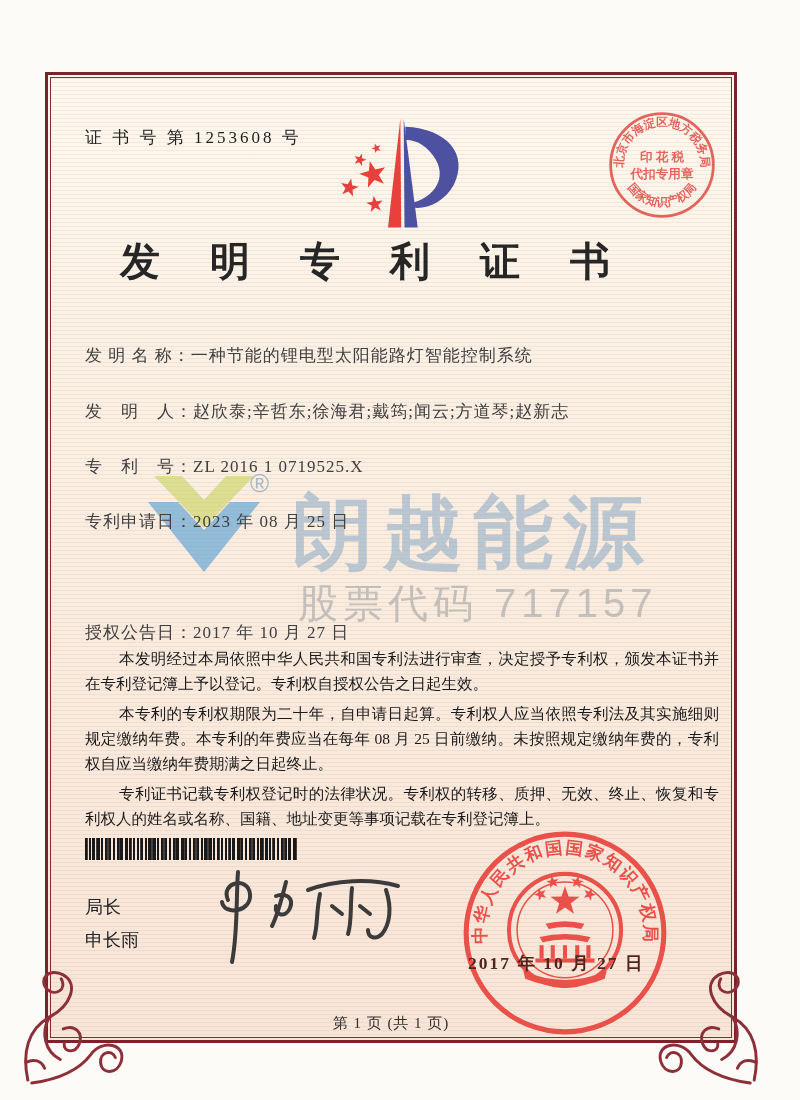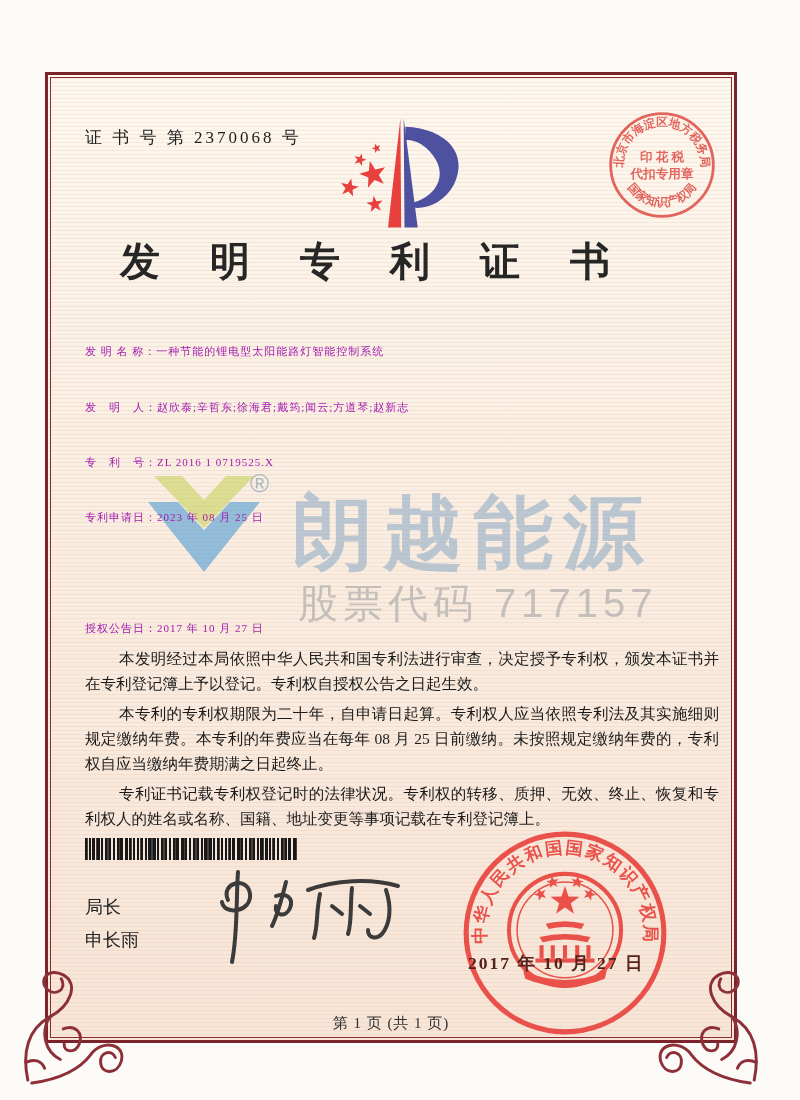--- a/index.html
+++ b/index.html
@@ -19,21 +19,21 @@
   .frame-inner{
     position:absolute;left:2px;top:2px;right:2px;bottom:2px;
     border:1px solid #8a2a32;
     background:repeating-linear-gradient(180deg,rgba(214,140,118,0.14) 0px,rgba(214,140,118,0.14) 1px,transparent 1px,transparent 4px);
   }
   .ornament{pointer-events:none;}
   
   .cert-no{left:85px;top:126px;font-size:17px;letter-spacing:3px;color:#1e1e1e;}
   .title{left:45px;top:234px;width:640px;text-align:center;font-size:40px;font-weight:bold;
          letter-spacing:20px;text-indent:20px;color:#262626;}
-  .field{left:85px;font-size:11px;color:#a21caf;letter-spacing:1px;white-space:nowrap;}
+  .field{left:85px;font-size:17px;color:#404040;letter-spacing:1px;white-space:nowrap;}
   .f0{top:344px;} .f1{top:400px;} .f2{top:455px;} .f3{top:510px;} .f4{top:565px;} .f5{top:621px;}
   .paras{left:85px;top:646px;width:634px;font-size:15.5px;line-height:25px;color:#1a1a1a;text-align:justify;font-family:Liberation Serif, serif;}
   .paras p{margin:0 0 5px 0;text-indent:2.2em;}
   .barcode{left:85px;top:838px;width:212px;height:22px;
     background:
       repeating-linear-gradient(90deg,#181818 0 2px,transparent 2px 4px),
       repeating-linear-gradient(90deg,#181818 0 1px,transparent 1px 7px),
       repeating-linear-gradient(90deg,rgba(24,24,24,.8) 0 3px,transparent 3px 11px);
   }
   .signer-title{left:85px;top:895px;font-size:18px;font-family:"Liberation Sans","DejaVu Sans",sans-serif;color:#222;}
@@ -70,21 +70,21 @@
   <svg class="abs ornament" style="left:646px;top:968px;transform:scaleX(-1);" width="118" height="118" viewBox="0 0 120 120">
     <g fill="none" stroke="#8d2f38" stroke-width="3" stroke-linecap="round">
       <path d="M10,114 C4,86 10,62 32,50 C54,38 62,16 46,7 C31,-1 20,12 30,22 C38,29 50,22 44,11"></path>
       <path d="M14,117 C42,113 62,104 74,88 C86,72 110,77 105,95 C101,108 85,109 84,96 C83,86 95,82 99,91"></path>
       <path d="M32,50 C23,65 27,85 43,93"></path>
       <path d="M46,62 C58,57 67,66 62,78 C58,87 46,86 47,77"></path>
       <path d="M8,96 C16,92 24,94 27,102"></path>
     </g>
   </svg>
 
-  <div class="abs cert-no">证 书 号 第 2370068 号</div>
+  <div class="abs cert-no">证 书 号 第 1253608 号</div>
 
   <svg class="abs" style="left:322px;top:112px;" width="165" height="122" viewBox="0 0 200 148">
     <defs>
       <g id="star5">
         <polygon points="0,-10 2.35,-3.24 9.51,-3.09 3.8,1.24 5.88,8.09 0,4 -5.88,8.09 -3.8,1.24 -9.51,-3.09 -2.35,-3.24"></polygon>
       </g>
     </defs>
 
     <path d="M101,18 C152,20 178,52 160,88 C146,115 114,122 100,112 C134,108 152,82 138,58 C128,40 112,33 101,34 Z" fill="#4d51a0"></path>
 

